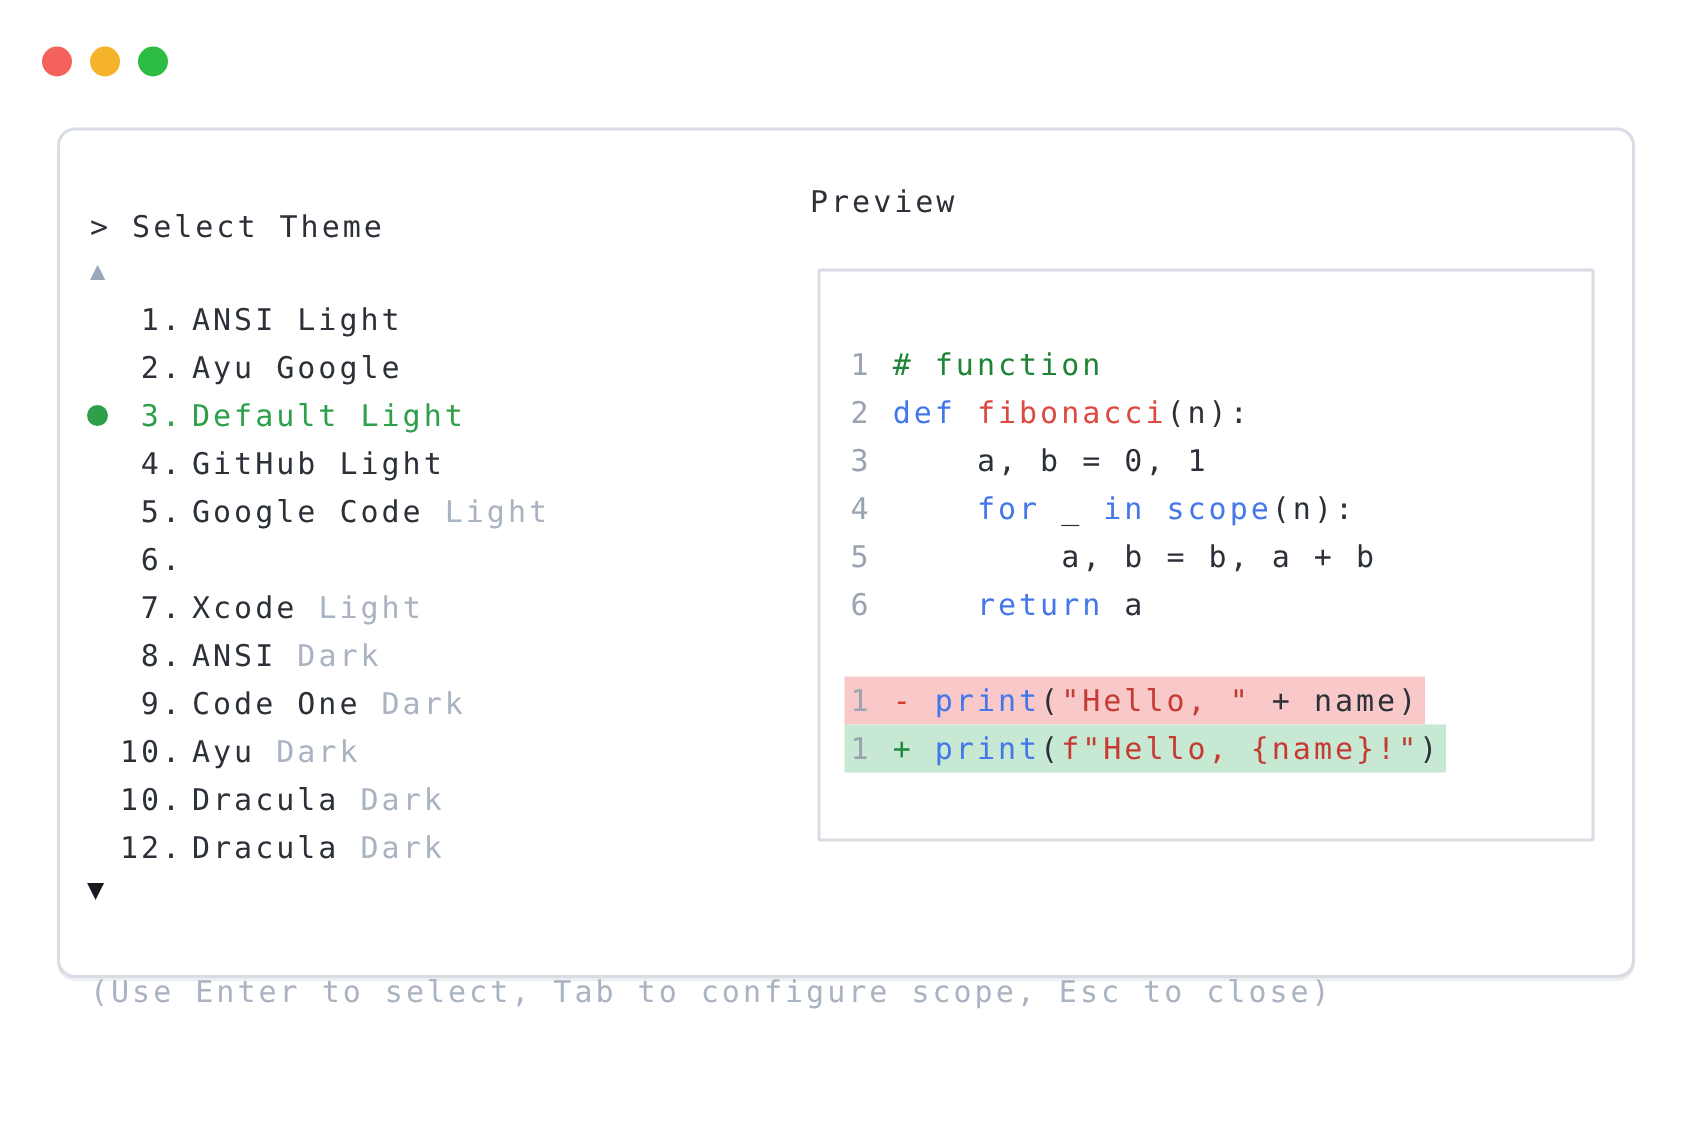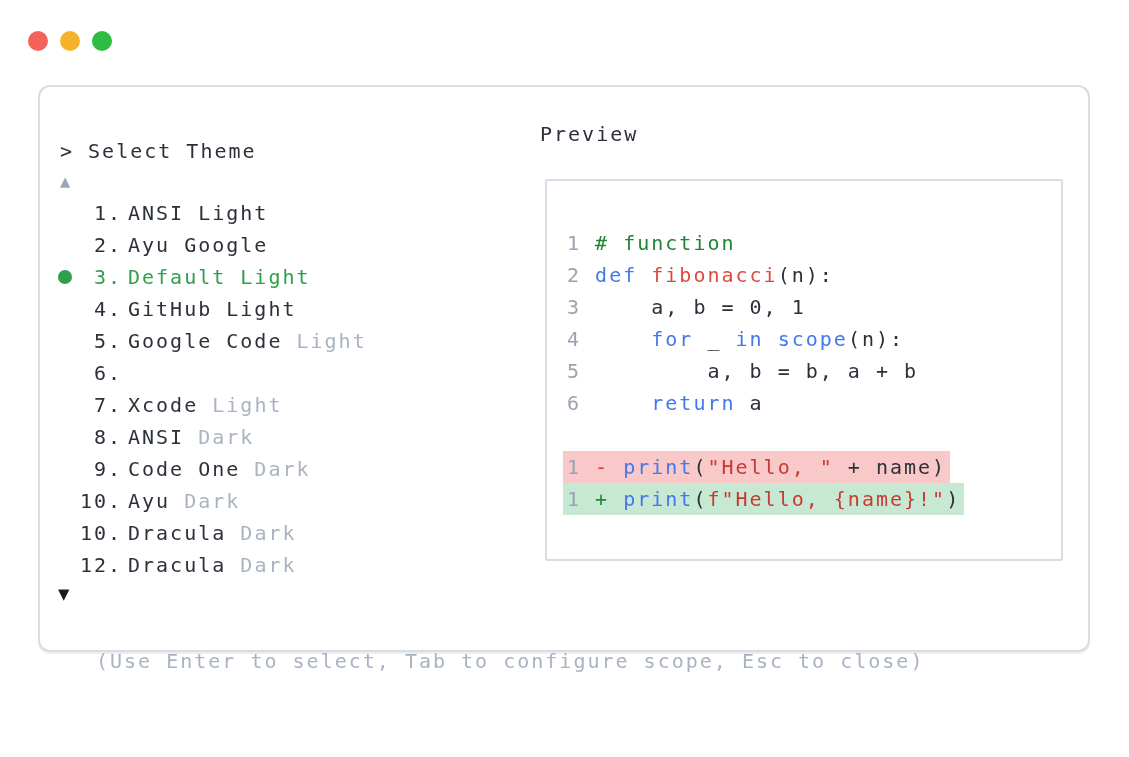--- a/index.html
+++ b/index.html
@@ -28,21 +28,21 @@
     color:var(--arrowdown);line-height:24px;cursor:pointer;}
   .theme-list{position:absolute;left:0;top:110px;width:500px;}
   .theme-row{height:32px;line-height:32px;display:flex;align-items:center;
     padding-left:16px;white-space:pre;cursor:pointer;}
   .marker{width:24px;display:inline-flex;align-items:center;}
   .marker .dot{width:14px;height:14px;border-radius:50%;background:var(--accent);margin-left:2px;}
   .num{width:42px;display:inline-block;text-align:right;margin-right:6px;white-space:nowrap;}
   .theme-row .name{white-space:pre;}
   .theme-row .suffix{color:var(--dim);}
   .theme-row.selected .num,.theme-row.selected .name{color:var(--accent);}
-  .help{position:absolute;left:20px;top:558px;line-height:32px;color:var(--dim);white-space:pre;margin-left:36px;}
+  .help{position:absolute;left:20px;top:558px;line-height:32px;color:var(--dim);white-space:pre;}
   .preview-box{position:absolute;left:505px;top:92px;width:518px;height:382px;
     border:2px solid var(--border);border-radius:2px;background:#fff;
     padding:46px 0 0 20px;overflow:hidden;}
   .code-line{height:32px;line-height:32px;white-space:pre;width:max-content;}
   .code-line.del{background:var(--delbg);padding:0 4px;margin-left:-4px;}
   .code-line.add{background:var(--addbg);padding:0 4px;margin-left:-4px;}
   .ln{color:var(--lineno);}
   .tk-text{color:var(--text);} .tk-kw{color:var(--kw);} .tk-fn{color:var(--fn);}
   .tk-str{color:var(--str);} .tk-comment{color:var(--comment);}
   .tk-del{color:var(--delfg);} .tk-add{color:var(--addfg);}

